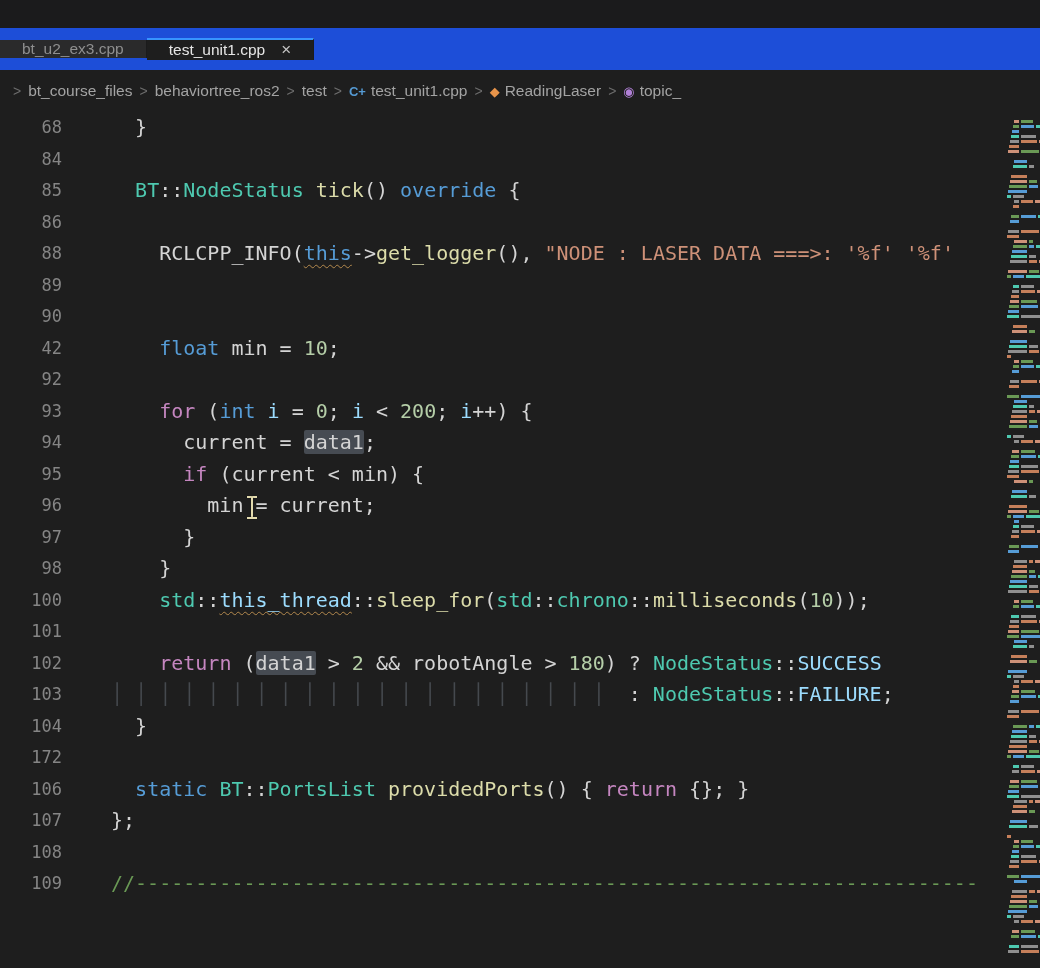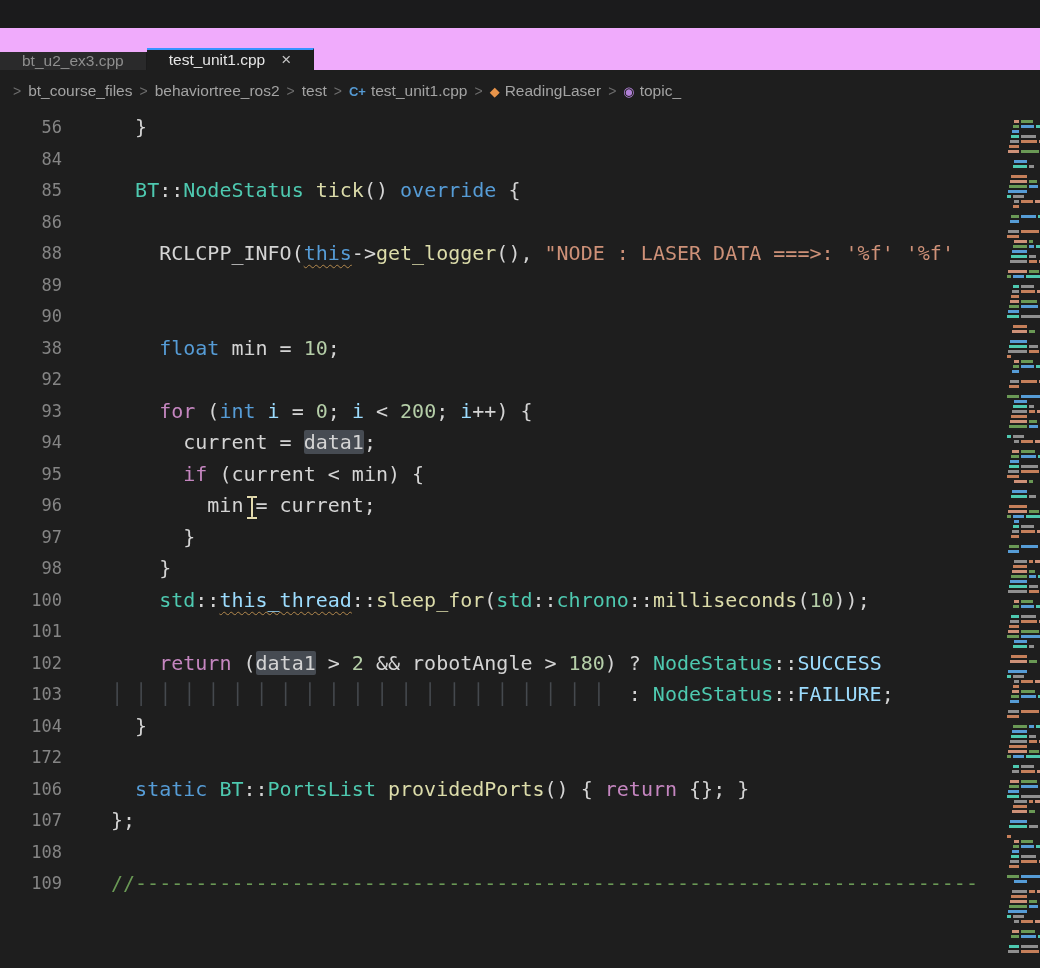--- a/index.html
+++ b/index.html
@@ -1,19 +1,19 @@
 <!DOCTYPE html>
 <html style="--tk-p: #d4d4d4; --tk-kw: #569cd6; --tk-ctrl: #c586c0; --tk-type: #4ec9b0; --tk-fn: #dcdcaa; --tk-str: #ce9178; --tk-num: #b5cea8; --tk-var: #9cdcfe; --tk-macro: #d4d4d4; --tk-enum: #9cdcfe; --tk-cmt: #6a9955; --accent: #3794ff;"><head>
 <meta charset="utf-8">
 <style>
   html,body{margin:0;padding:0;background:#1e1e1e;width:1040px;height:968px;overflow:hidden;
     font-family:"Liberation Sans",sans-serif;}
   
   .titlebar{height:28px;background:#1b1b1c;}
-  .tabbar{height:42px;background:#f0abfc;display:flex;align-items:flex-end;}
+  .tabbar{height:42px;background:#1d4ed8;display:flex;align-items:center;}
   .tab{display:flex;align-items:center;padding:0 22px;font-size:15.5px;color:#8f8f8f;
     background:#2a2a2b;border-right:1px solid #1b1b1c;cursor:pointer;}
   .tab.active{background:#1e1e1e;color:#e6e6e6;border-top:2.5px solid var(--accent,#3794ff);padding-top:0;}
   .tab .close{margin-left:16px;font-size:17px;color:#c5c5c5;}
   .breadcrumbs{height:42px;background:#1e1e1e;display:flex;align-items:center;
     font-size:15.5px;color:#a3a3a3;white-space:nowrap;overflow:hidden;padding-left:6px;}
   .bc-sep{color:#6d6d6d;margin:0 7px;font-size:14px;}
   .bc-item{display:inline-flex;align-items:center;gap:5px;cursor:pointer;}
   .bc-ic{font-size:13px;}
   .bc-ic-cpp{color:#559ad3;font-weight:bold;}
@@ -87,21 +87,21 @@
     <span class="bc-sep">&gt;</span>
     <span class="bc-item">
       <span class="bc-ic bc-ic-method">◉</span>
       <span>topic_</span>
     </span>
   </div>
 
 <div class="editor">
   <div class="code-area">
       <div class="row">
-        <span class="ln">56</span>
+        <span class="ln">68</span>
         <pre class="src"><span class="tk-p">  }</span></pre>
       </div>
       <div class="row">
         <span class="ln">84</span>
         <pre class="src"></pre>
       </div>
       <div class="row">
         <span class="ln">85</span>
         <pre class="src"><span class="tk-p">  </span><span class="tk-type">BT</span><span class="tk-p">::</span><span class="tk-type">NodeStatus</span><span class="tk-p"> </span><span class="tk-fn">tick</span><span class="tk-p">() </span><span class="tk-kw">override</span><span class="tk-p"> {</span></pre>
       </div>
@@ -114,21 +114,21 @@
         <pre class="src"><span class="tk-p">    </span><span class="tk-macro">RCLCPP_INFO</span><span class="tk-p">(</span><span class="tk-kw tk-wavy">this</span><span class="tk-p">-&gt;</span><span class="tk-fn">get_logger</span><span class="tk-p">(), </span><span class="tk-str">"NODE : LASER DATA ===&gt;: '%f' '%f'</span></pre>
       </div>
       <div class="row">
         <span class="ln">89</span>
       </div>
       <div class="row">
         <span class="ln">90</span>
         <pre class="src"></pre>
       </div>
       <div class="row">
-        <span class="ln">38</span>
+        <span class="ln">42</span>
         <pre class="src"><span class="tk-p">    </span><span class="tk-kw">float</span><span class="tk-p"> min = </span><span class="tk-num">10</span><span class="tk-p">;</span></pre>
       </div>
       <div class="row">
         <span class="ln">92</span>
       </div>
       <div class="row">
         <span class="ln">93</span>
         <pre class="src"><span class="tk-p">    </span><span class="tk-ctrl">for</span><span class="tk-p"> (</span><span class="tk-kw">int</span><span class="tk-p"> </span><span class="tk-var">i</span><span class="tk-p"> = </span><span class="tk-num">0</span><span class="tk-p">; </span><span class="tk-var">i</span><span class="tk-p"> &lt; </span><span class="tk-num">200</span><span class="tk-p">; </span><span class="tk-var">i</span><span class="tk-p">++) {</span></pre>
       </div>
       <div class="row">

